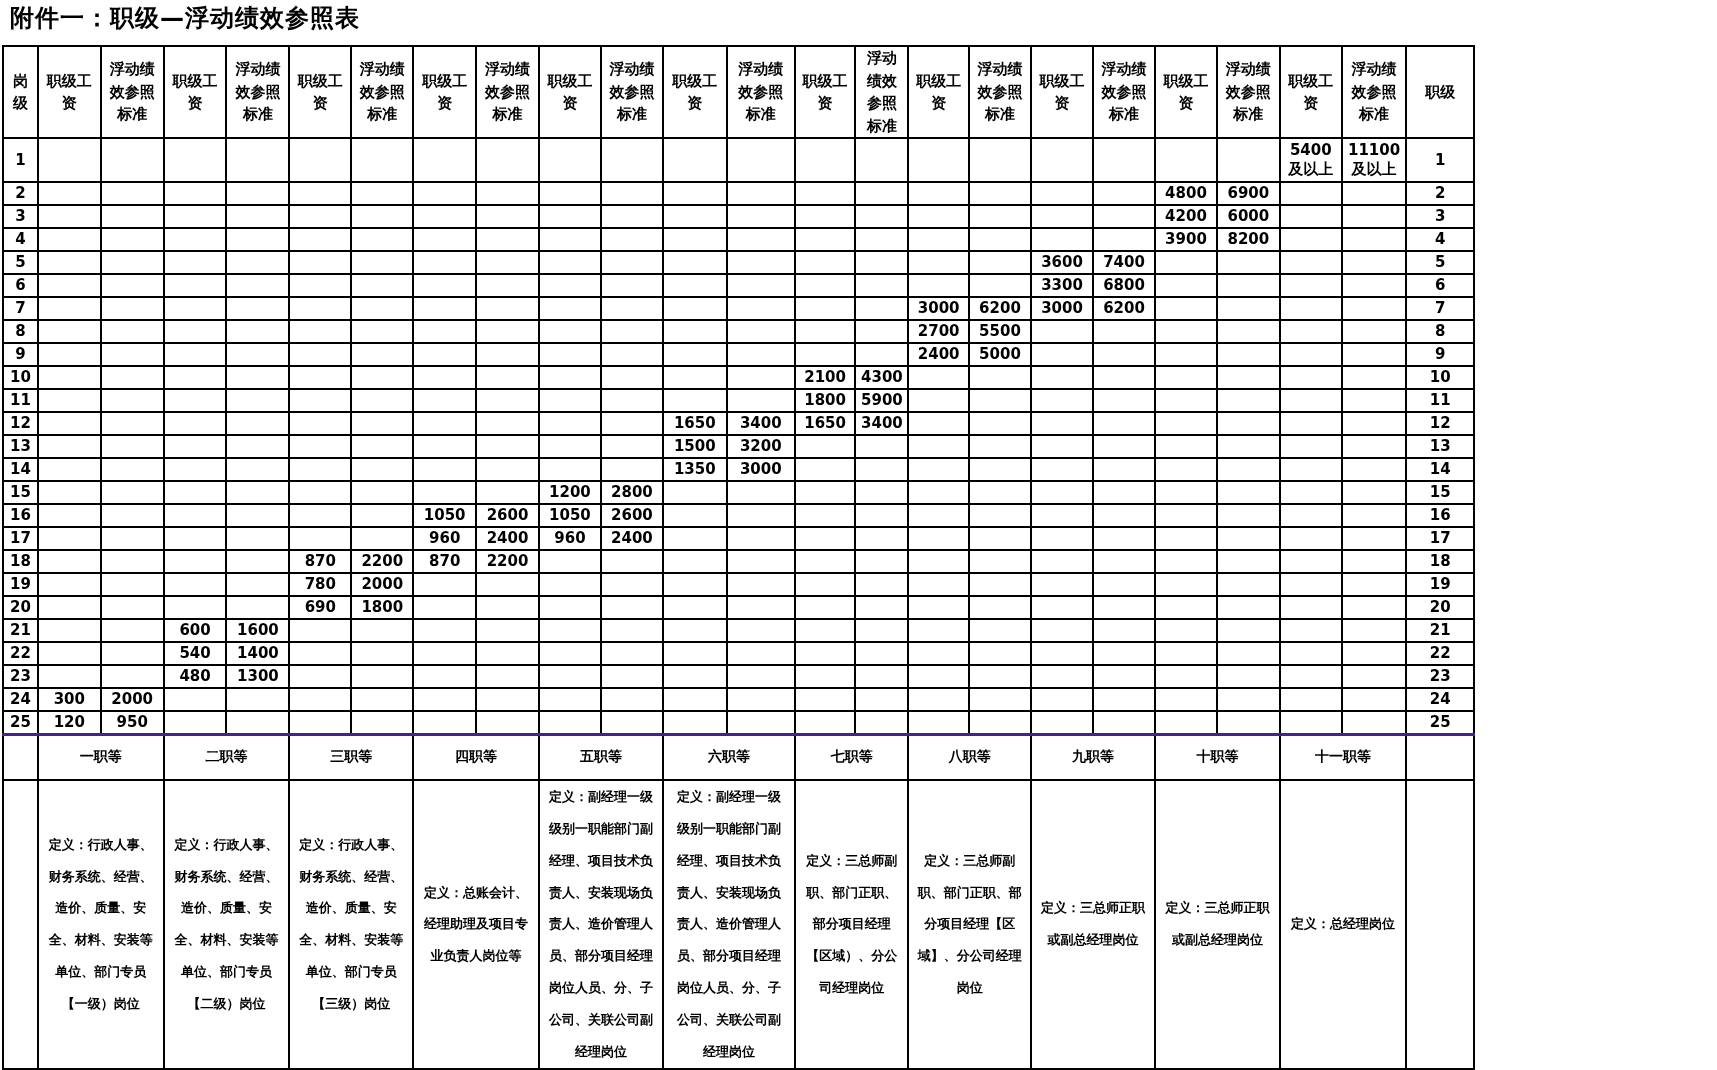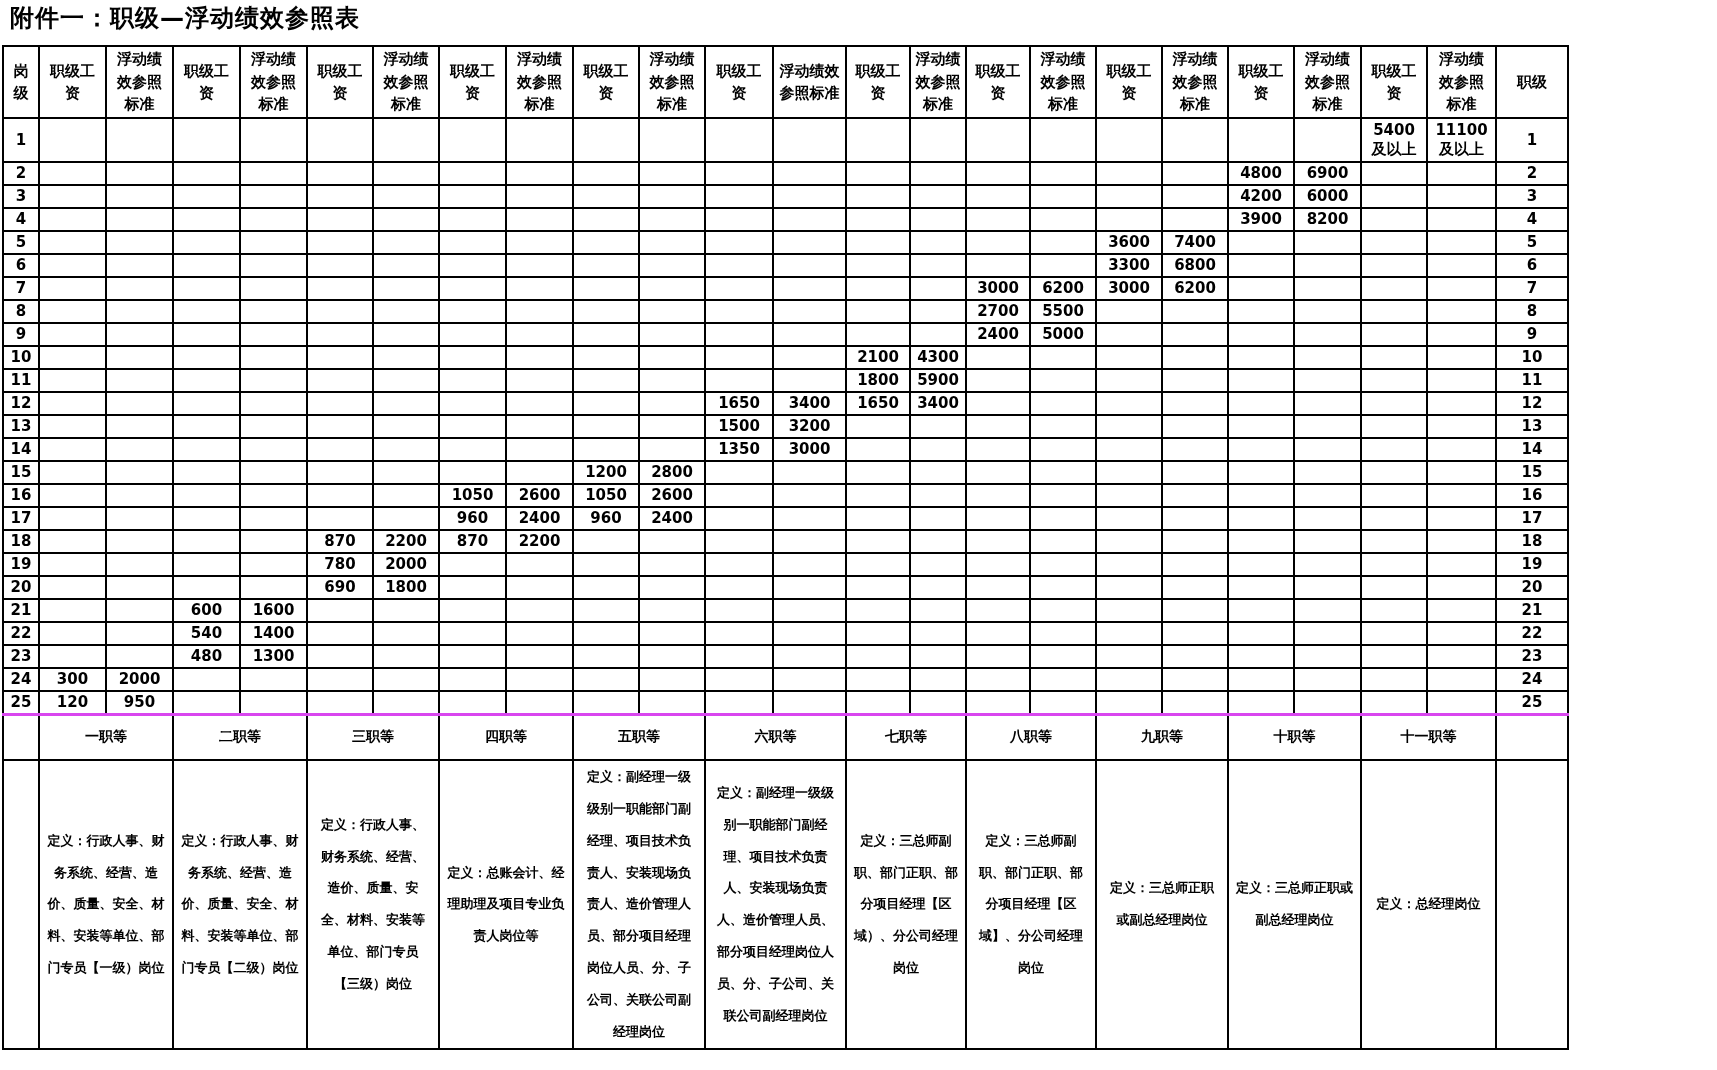--- a/index.html
+++ b/index.html
@@ -1,19 +1,19 @@
 <!DOCTYPE html>
 <html><head>
 <meta charset="utf-8">
 <style>
   * { box-sizing: border-box; }
   body { margin: 0; background: #ffffff; }
   .page {
     position: relative;
-    width: 1717px;
+    width: 1475px;
     height: 1070px;
     background: #ffffff;
     color: #000000;
     font-family: "DejaVu Sans", sans-serif;
     overflow: hidden;
   }
   .title {
     position: absolute;
     left: 10px;
     top: 2px;
@@ -52,21 +52,21 @@
     line-height: 1.1;
     padding: 0 2px;
   }
   tr.data-row.tall td {
     height: 44px;
     line-height: 1.25;
   }
   tr.grade-row td {
     height: 46px;
     font-size: 14px;
-    border-top: 3px solid #d946ef;
+    border-top: 3px solid #4c1d95;
   }
   tr.def-row td {
     height: 250px;
     font-size: 13px;
     line-height: 2.45;
     padding: 0 7px;
   }
 </style>
 </head>
 <body>

